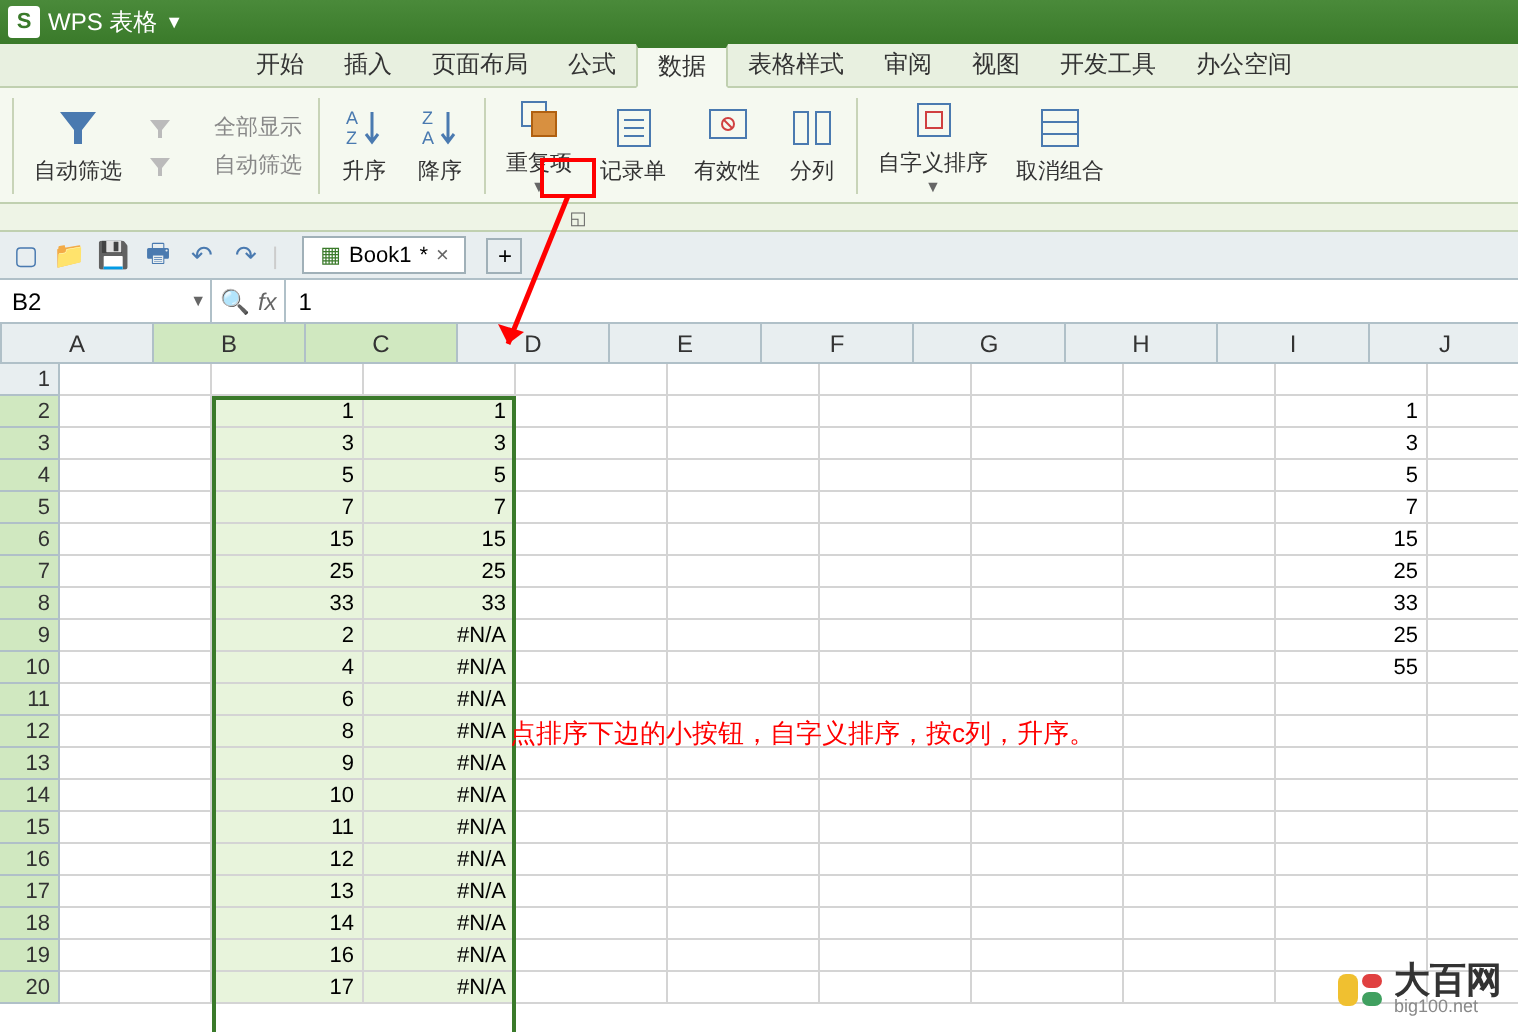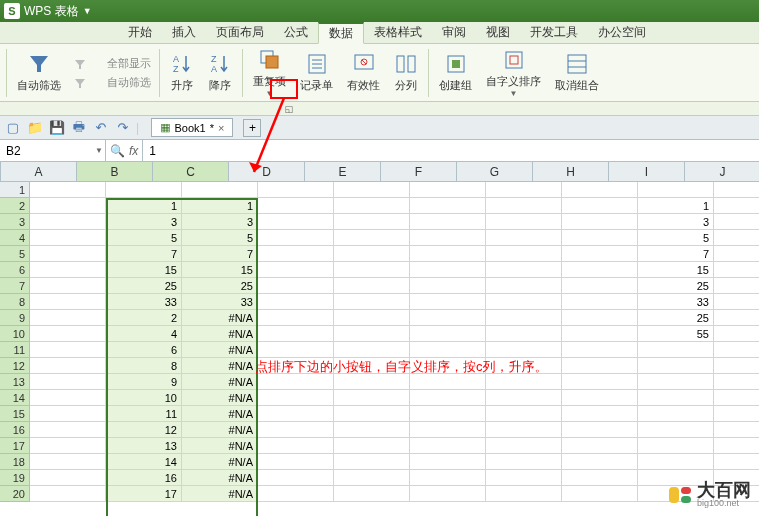--- a/index.html
+++ b/index.html
@@ -175,29 +175,20 @@
   <div class="ribbon-btn">
     <div class="ribbon-icon">
         <svg width="24" height="24">
           <rect x="3" y="4" width="7" height="16" fill="none" stroke="#4a7ab0"></rect>
           <rect x="14" y="4" width="7" height="16" fill="none" stroke="#4a7ab0"></rect>
         </svg>
       </div>
     <span>分列</span>
   </div>
   <div class="ribbon-sep"></div>
-  <div class="ribbon-btn">
-    <div class="ribbon-icon">
-        <svg width="24" height="24">
-          <rect x="4" y="4" width="16" height="16" fill="none" stroke="#4a7ab0"></rect>
-          <rect x="8" y="8" width="8" height="8" fill="#6aa050"></rect>
-        </svg>
-      </div>
-    <span>创建组</span>
-  </div>
   <div class="ribbon-btn">
     <div class="ribbon-icon">
         <svg width="24" height="24">
           <rect x="4" y="4" width="16" height="16" fill="none" stroke="#4a7ab0"></rect>
           <rect x="8" y="8" width="8" height="8" fill="none" stroke="#d04040"></rect>
         </svg>
       </div>
     <span>自字义排序</span>
       <span style="font-size:8px;color:#666">▼</span>
   </div>

